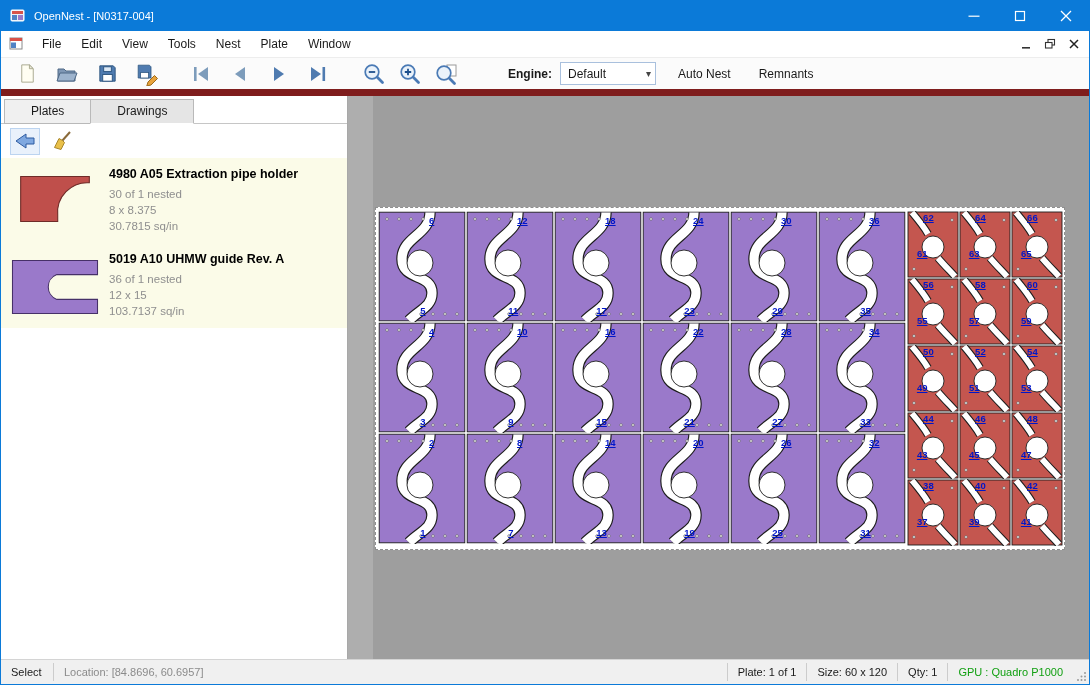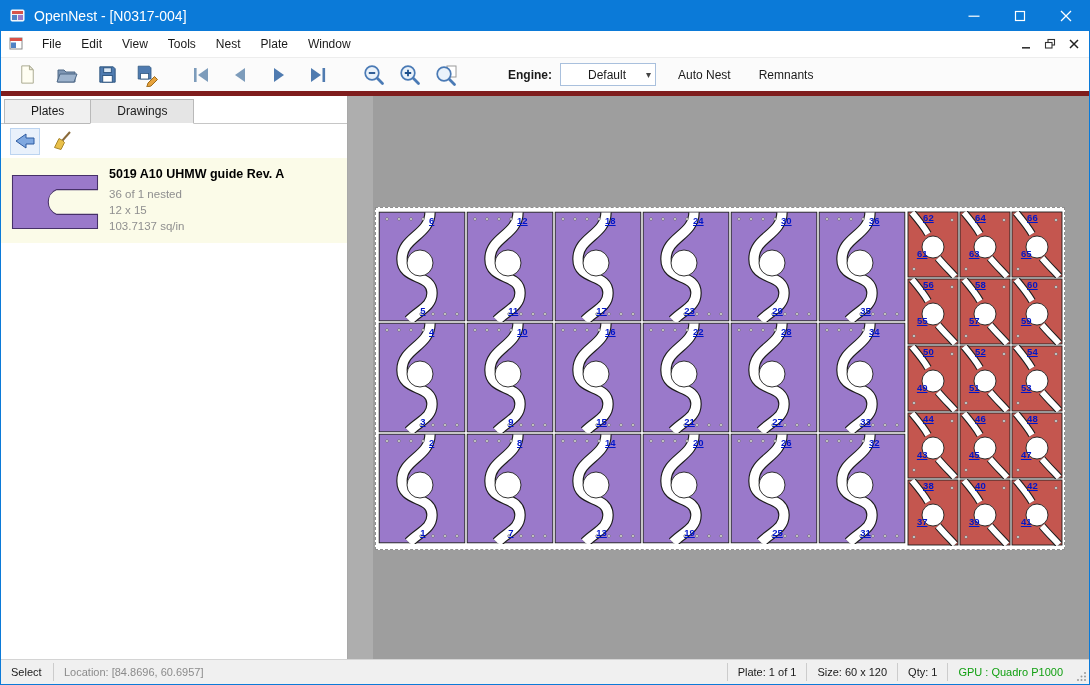--- a/index.html
+++ b/index.html
@@ -3,33 +3,33 @@
 <meta charset="utf-8">
 <style>
   * { margin:0; padding:0; box-sizing:border-box; }
   html,body { width:1090px; height:685px; }
   body { font-family:"Liberation Sans",sans-serif; font-size:12px; color:#1a1a1a; background:#fff; }
   .window { width:1090px; height:685px; display:flex; flex-direction:column; background:#fff; border:1px solid #0b7ad8; }
 
   
   .titlebar { height:30px; background:#0b7ad8; display:flex; align-items:center; color:#fff; flex:0 0 auto; }
   .app-icon { margin:0 8px 0 9px; display:flex; }
-  .title-text { font-size:14px; }
+  .title-text { font-size:11px; }
   .tb-buttons { margin-left:auto; display:flex; height:100%; }
   .tb-btn { width:46px; display:flex; align-items:center; justify-content:center; }
 
   
   .menubar { height:27px; background:#fff; display:flex; align-items:center; border-bottom:1px solid #ededed; flex:0 0 auto; }
   .menu-icon { margin:0 8px 0 8px; display:flex; }
   .menu-item { padding:21px 10px; cursor:default; }
   .mdi-buttons { margin-left:auto; display:flex; align-items:center; gap:3px; padding-right:5px; }
   .mdi-btn { width:21px; height:19px; display:flex; align-items:center; justify-content:center; }
 
   
-  .toolbar { height:38px; background:#fbfbfb; border-bottom:5px solid #7f1d1d; display:flex; align-items:center; flex:0 0 auto;text-align:center; }
+  .toolbar { height:38px; background:#fbfbfb; border-bottom:7px solid #7f1d1d; display:flex; align-items:center; flex:0 0 auto; }
   .tgroup { display:flex; align-items:center; }
   .g-file { margin-left:12px; gap:12px; }
   .g-nav { margin-left:26px; gap:11px; }
   .g-zoom { margin-left:28px; gap:8px; }
   .tool-btn { width:28px; height:30px; display:flex; align-items:center; justify-content:center; }
   .engine-label { font-weight:bold; margin-left:48px; }
   .engine-combo { margin-left:8px; width:96px; height:23px; background:#fff; border:1px solid #a9c0dd; display:flex; align-items:center; padding:0 4px 0 7px; }
   .engine-combo .val { flex:1; }
   .combo-arrow { color:#444; font-size:10px; }
   .flat-btn { margin-left:16px; padding:6px 6px; }
@@ -243,20 +243,33 @@
             </svg>
         </div>
         <div class="ptool-btn">
           <svg width="22" height="22" viewBox="0 0 22 22">
               <path d="M19 2l-8 9" stroke="#8a6a3a" stroke-width="2"></path>
               <path d="M11.5 10.5l-3.5-2-4.5 9 6.5 2 3.5-7z" fill="#e9c04a" stroke="#a8862a"></path>
             </svg>
         </div>
       </div>
       <div class="drawing-list">
+        <div class="drawing-item">
+          <div class="thumb-box">
+            <svg width="82" height="56" viewBox="0 0 88 62">
+              <path d="M6,6 L82,6 L82,13 A33,33 0 0 0 47,49 L47,56 L6,56 Z" stroke="#6e2b28" stroke-width="1.2" fill="#bf4f4b"></path>
+            </svg>
+          </div>
+          <div class="item-text">
+            <div class="item-title">4980 A05 Extraction pipe holder</div>
+            <div class="item-meta">30 of 1 nested</div>
+            <div class="item-meta">8 x 8.375</div>
+            <div class="item-meta">30.7815 sq/in</div>
+          </div>
+        </div>
         <div class="drawing-item">
           <div class="thumb-box">
             <svg width="96" height="62" viewBox="0 0 104 70">
               <path d="M4,5 L100,5 L100,21 L54,21 A15,15 0 0 0 54,49 L100,49 L100,65 L4,65 Z" stroke="#463068" stroke-width="1.2" fill="#9a79ca"></path>
             </svg>
           </div>
           <div class="item-text">
             <div class="item-title">5019 A10 UHMW guide Rev. A</div>
             <div class="item-meta">36 of 1 nested</div>
             <div class="item-meta">12 x 15</div>

